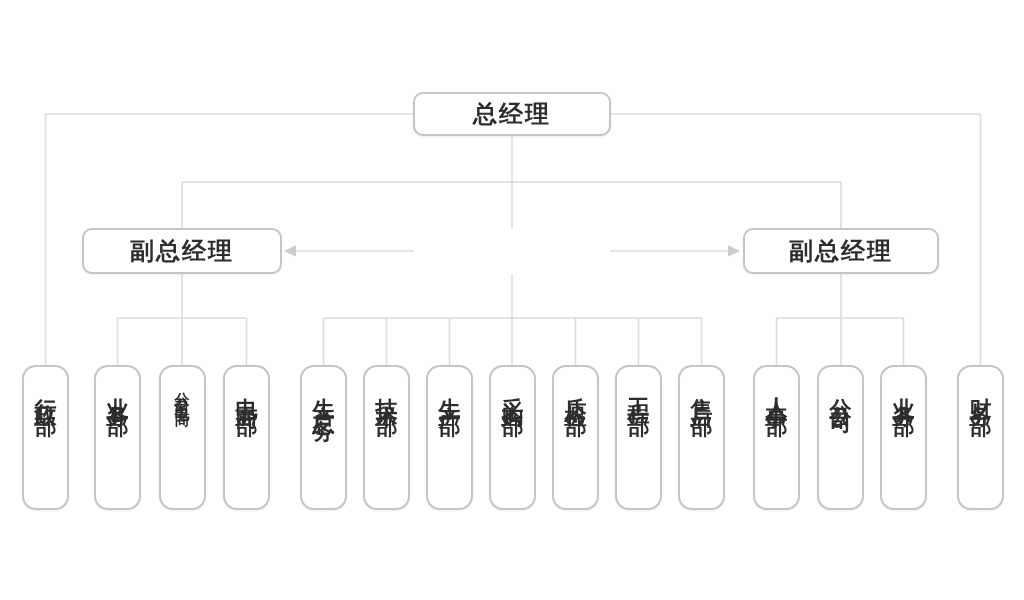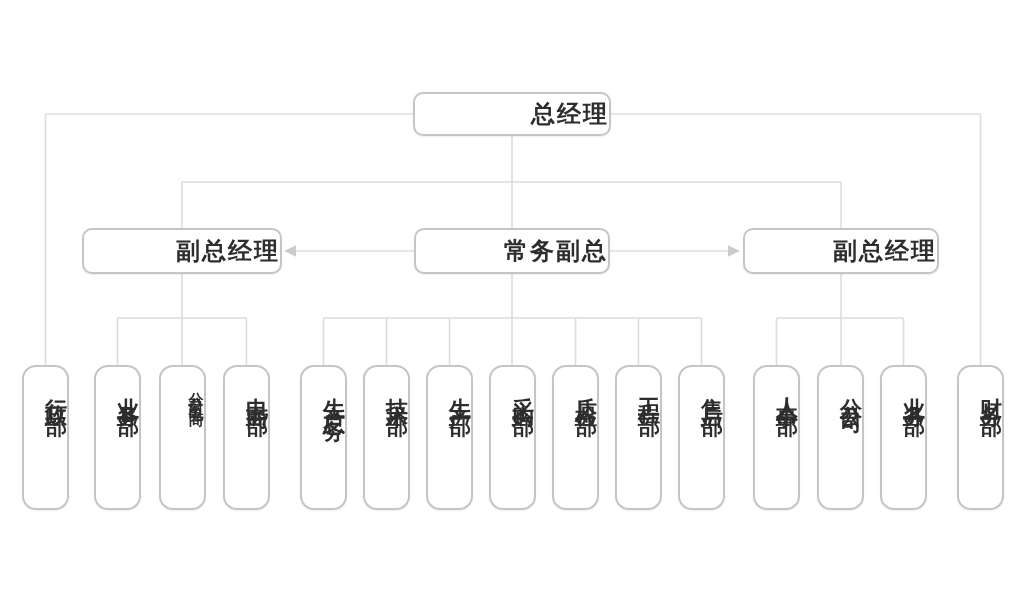--- a/index.html
+++ b/index.html
@@ -22,21 +22,21 @@
     fill:none;stroke:var(--connector);stroke-width:1.6px;
   }
   svg.edges polygon.head{fill:var(--arrow);stroke:none;}
 
   .node{
     position:absolute;
     background:#fff;
     border:2px solid var(--node-border);
     color:var(--node-text);
     box-sizing:border-box;
-    display:flex;align-items:center;justify-content:flex-end;
+    display:flex;align-items:center;justify-content:center;
     box-shadow:0 1px 2px rgba(0,0,0,0.07);
   }
   .node.h{ 
     border-radius:10px;
     font-size:24px;font-weight:700;letter-spacing:2px;
   }
   .node.v{ 
     border-radius:14px;
     width:47px;height:145px;top:365px;
     align-items:flex-start;
@@ -79,23 +79,20 @@
     <path class="line" d="M841 274 V318 M776.5 318 H903.5 M776.5 318 V365 M841 318 V365 M903.5 318 V365"></path>
   </svg>
 
   <div class="node h" style="left:413px;top:92px;width:198px;height:44px">
     <span>总经理</span>
   </div>
 
   <div class="node h" style="left:82px;top:228px;width:200px;height:46px">
     <span>副总经理</span>
   </div>
-  <div class="node h" style="left:414px;top:228px;width:196px;height:46px">
-    <span>常务副总</span>
-  </div>
   <div class="node h" style="left:743px;top:228px;width:196px;height:46px">
     <span>副总经理</span>
   </div>
 
   <div class="node v" style="left:22px">
     <span>行政部</span>
   </div>
   <div class="node v" style="left:94px">
     <span>业务部B</span>
   </div>

